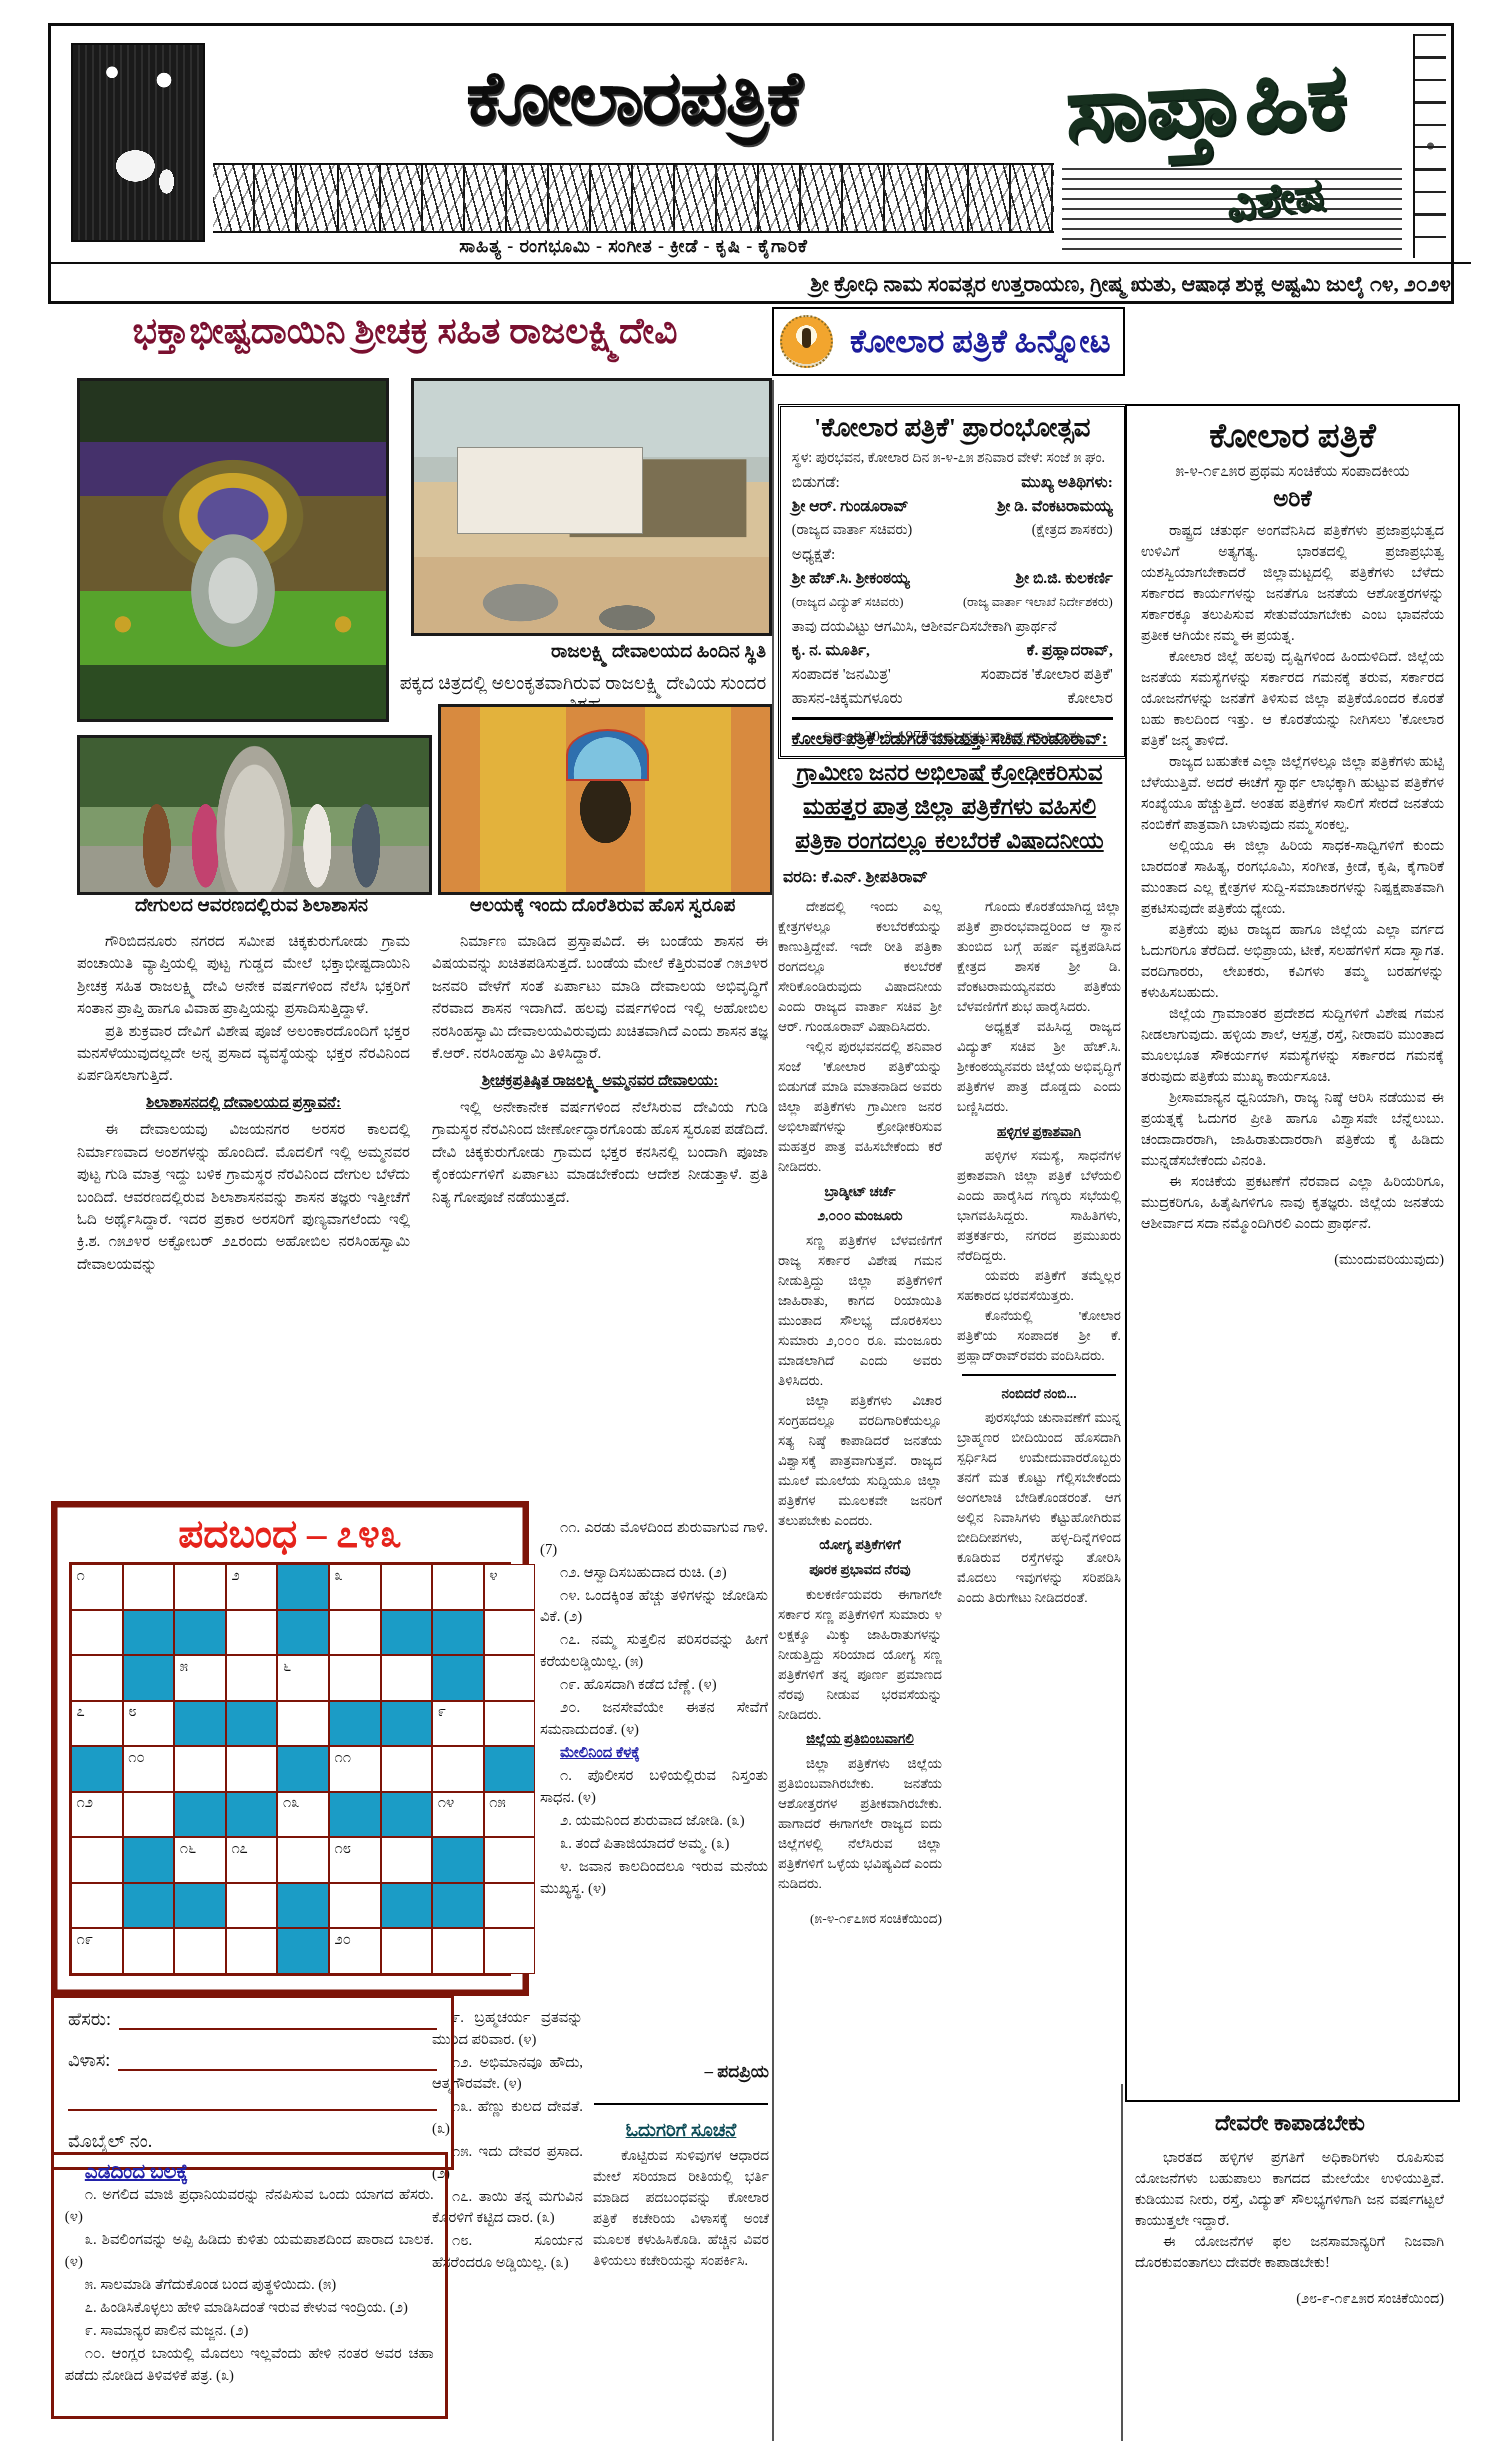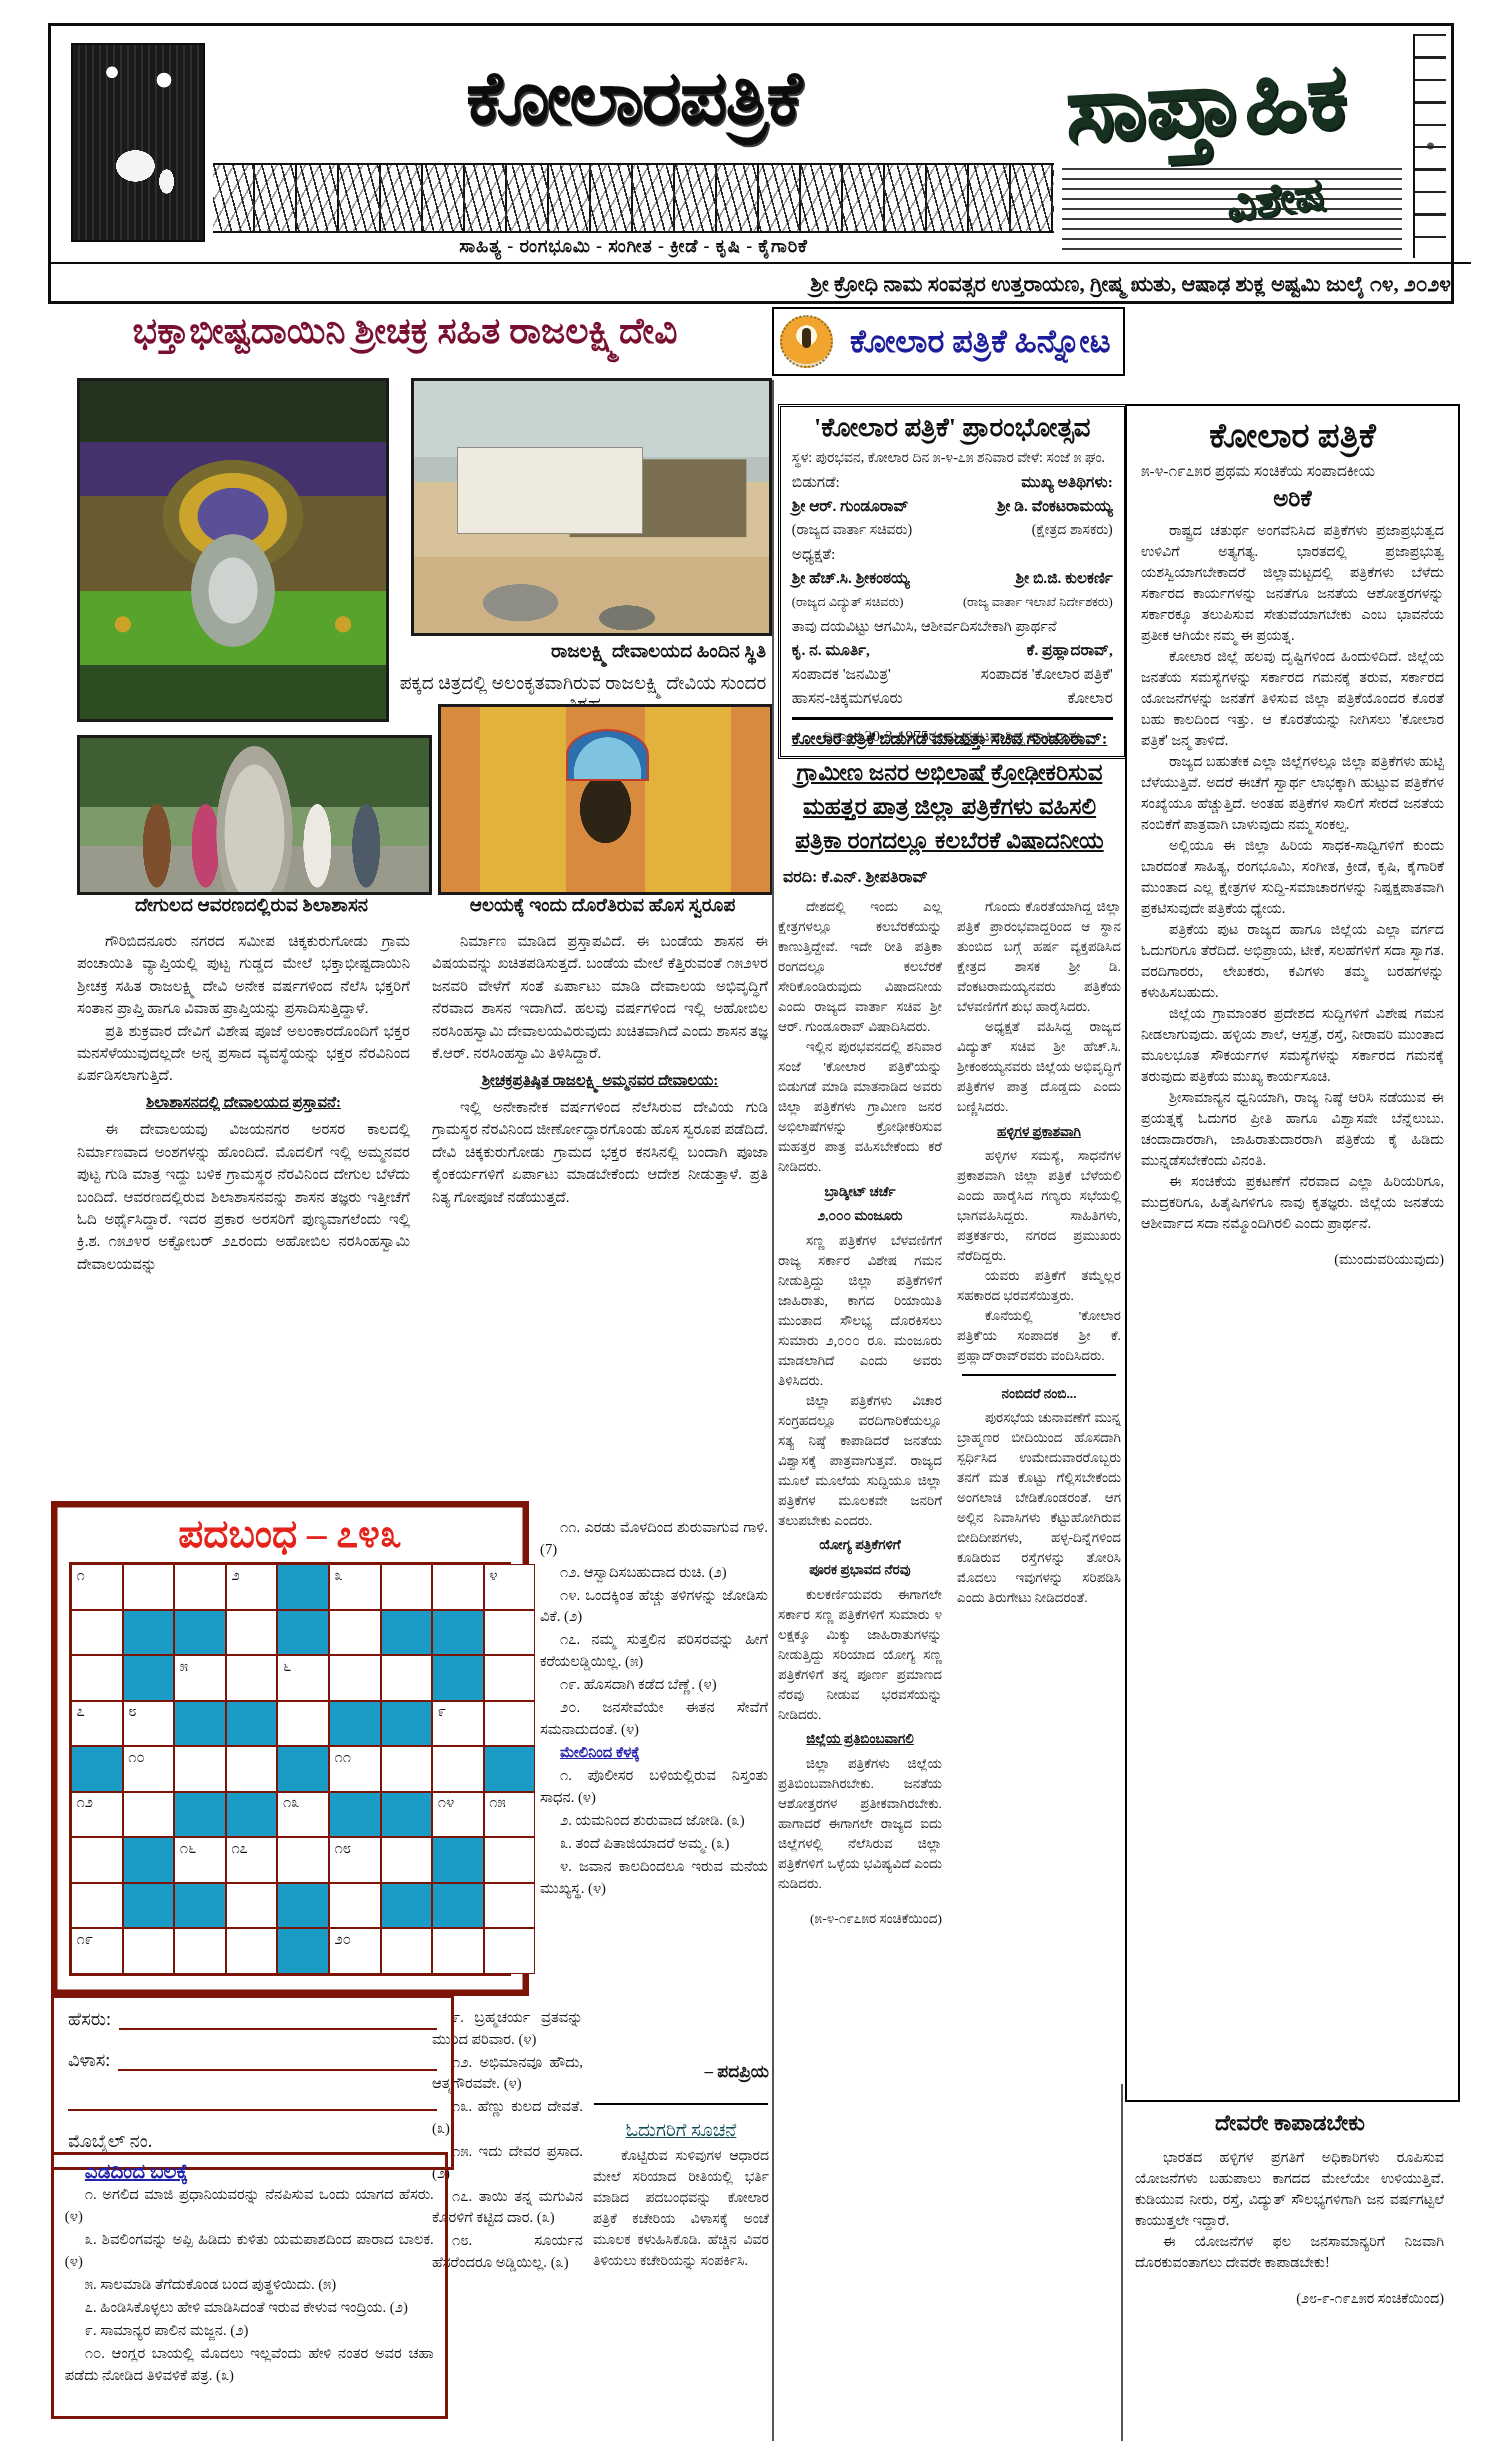--- a/index.html
+++ b/index.html
@@ -92,39 +92,39 @@
 
   
   .inv-box{border:3.1px double #000;padding:7.7px 10.8px;font-size:15.4px;line-height:24px;}
   .inv-title{font-size:26px;font-weight:bold;text-align:center;margin:1.5px 0 6.2px;}
   .inv-row{display:flex;justify-content:space-between;}
   .inv-footer{border-top:3.1px solid #000;margin-top:6.2px;padding-top:4.6px;text-align:center;}
 
   
   .ed-box{border:2.3px solid #000;padding:10.8px 14px;}
   .ed-title{font-size:34px;font-weight:bold;text-align:center;margin:0;}
-  .ed-sub{font-size:15.4px;text-align:left;margin:6.2px 0;}
+  .ed-sub{font-size:15.4px;text-align:center;margin:6.2px 0;}
   .ed-arike{font-size:23px;font-weight:bold;text-align:center;margin:3.1px 0 7.7px;}
 
   
   .xw-box{border:5.4px solid #7d1408;box-shadow:0 0 0 1.5px #7d1408 inset;background:#fff;}
   .xw-title{color:#e5231b;font-size:39px;font-weight:bold;text-align:center;line-height:56px;}
   .xw-grid{margin:0 auto;width:438px;border:2.3px solid #7d1408;}
   .xw-row{display:flex;}
   .xw-cell{width:45px;height:42px;border:1.5px solid #7d1408;flex:none;
       font-size:14.7px;padding:1.5px 0 0 4.6px;background:#fff;}
   .xw-teal{background:#1b9cc6;}
   .clue-col{overflow:hidden;}
   .clue-col p{font-size:14.7px;line-height:21.6px;margin:0 0 1.5px;text-indent:20px;text-align:justify;}
   .clue-head{color:#2222aa;}
   .form-box{border:3.1px solid #7d1408;padding:10.8px 14px;font-size:18px;}
   .form-row{display:flex;align-items:flex-end;margin-bottom:20px;}
   .form-line{flex:1;border-bottom:2.3px solid #7d1408;height:18.5px;margin-left:7.7px;}
   .clues-box{border:3.1px solid #7d1408;padding:6.2px 10.8px;}
-  .note-head{color:#0a4a55;font-size:18.5px;font-weight:normal;text-decoration:underline;text-align:center;margin:4.6px 0;}
+  .note-head{color:#0a4a55;font-size:18.5px;font-weight:bold;text-decoration:underline;text-align:center;margin:4.6px 0;}
 
   .vline{background:#555;width:1.5px;}
   .hrule{background:#000;height:2.3px;}
 </style>
 </head>
 <body>
 
 <div class="page">
 
   <div class="abs masthead" style="left:48px;top:23px;width:1400px;height:275px;">

